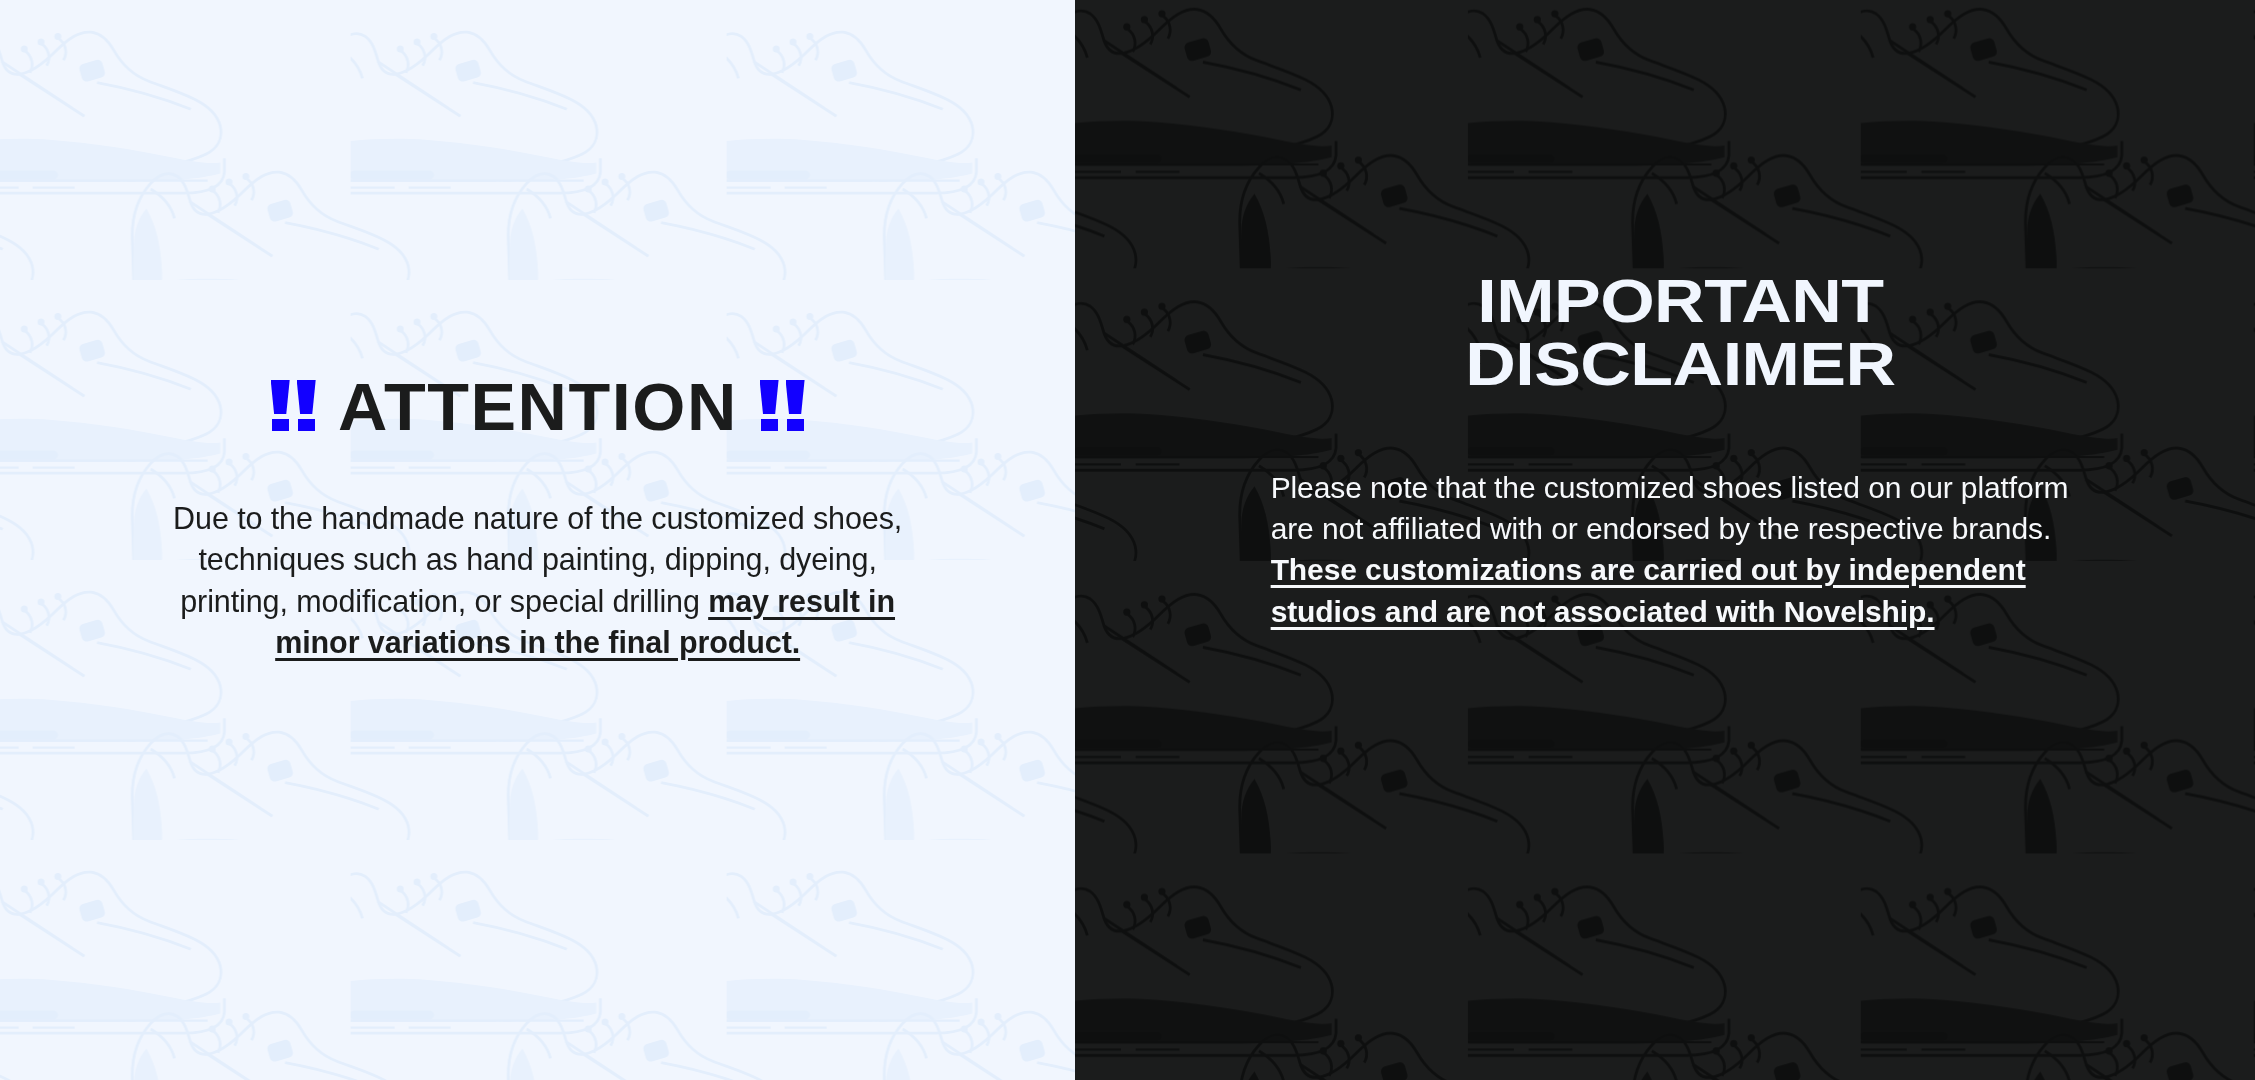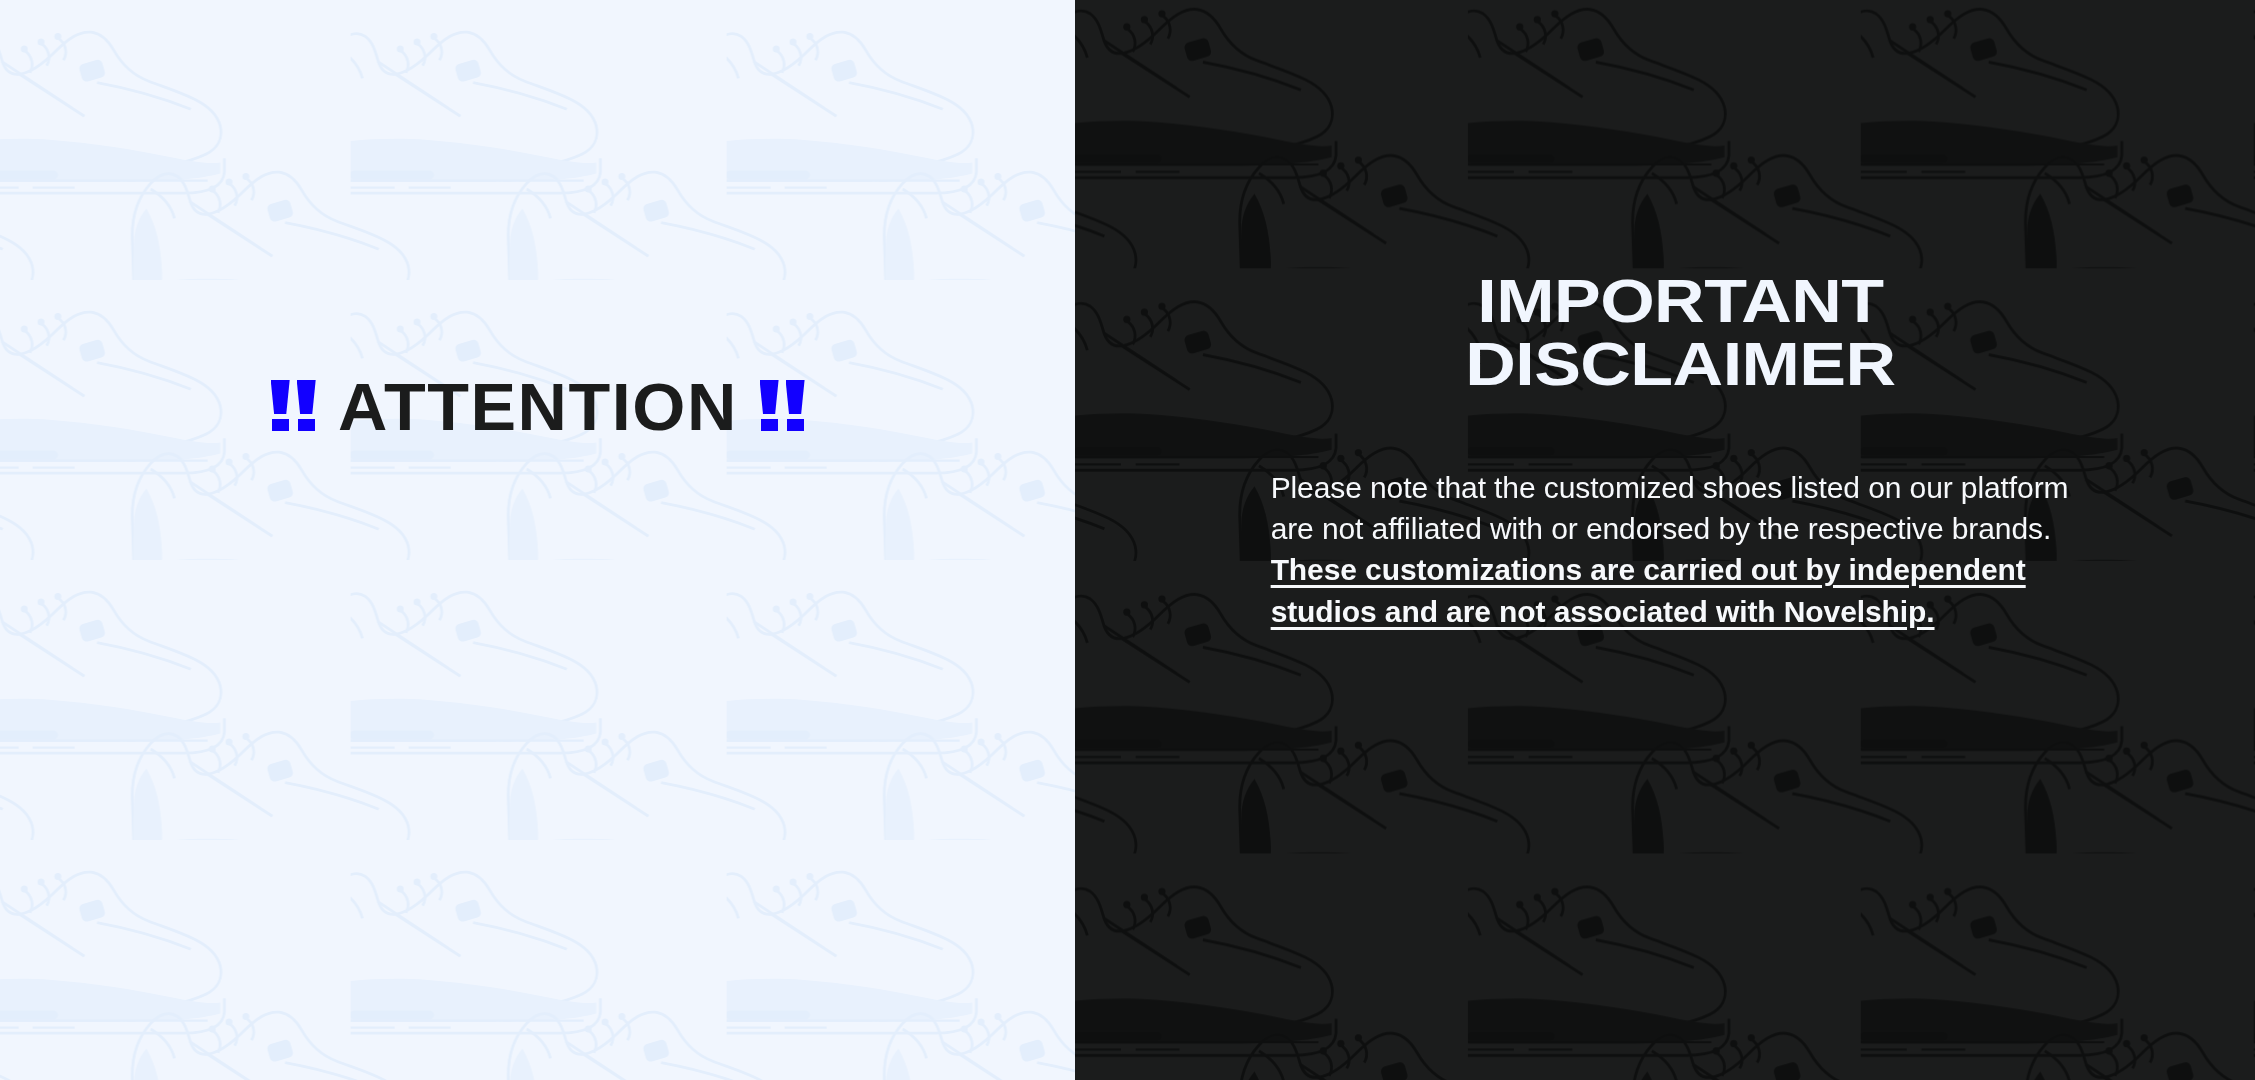--- a/index.html
+++ b/index.html
@@ -226,20 +226,21 @@
               <span class="stem"></span>
               <span class="dot"></span>
             </span>
           <span class="bang">
               <span class="stem"></span>
               <span class="dot"></span>
             </span>
         </span>
       </h1>
 
+      <p class="left-body"><span>Due to the handmade nature of the customized shoes, techniques such as hand painting, dipping, dyeing, printing, modification, or special drilling </span><span class="emph">may result in minor variations in the final product.</span></p>
     </div>
   </section>
 
   <section id="panel-right" class="panel">
 
     <div class="pattern">
       <svg viewBox="0 0 1129 1080" preserveAspectRatio="xMidYMid slice" aria-hidden="true">
         <defs>
           <g id="sneakerD">
             <path d="M14 146 C12 112 20 84 40 62 C52 49 66 44 78 52 C88 59 92 72 96 86

